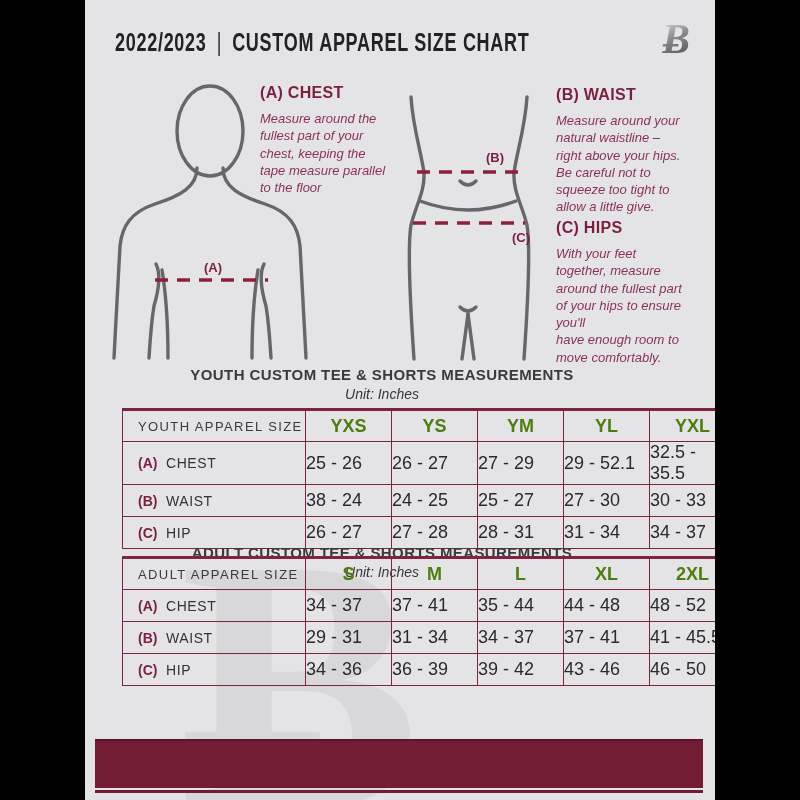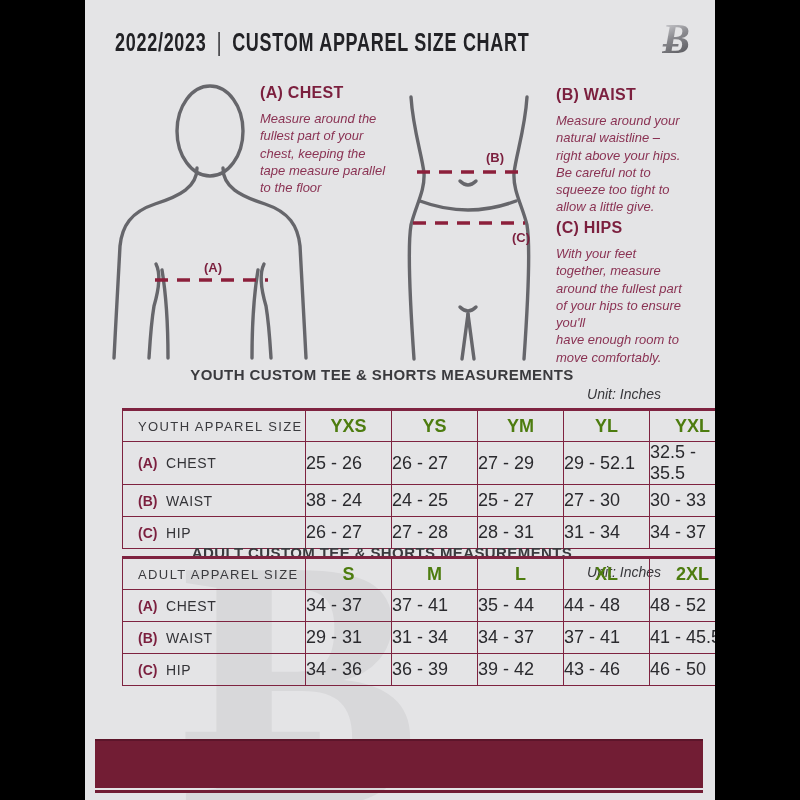--- a/index.html
+++ b/index.html
@@ -57,21 +57,21 @@
   .hips-block{left:471px;top:219px;width:162px;}
   .figure-svg{position:absolute;z-index:1;}
   .torso-svg{left:25px;top:84px;}
   .hips-svg{left:313px;top:95px;}
   
   .section-title{
     position:absolute;left:18px;width:558px;text-align:center;z-index:2;
     font-size:15px;font-weight:bold;color:var(--ink-soft);letter-spacing:.4px;
   }
   .section-unit{
-    position:absolute;left:18px;width:558px;text-align:right;z-index:2;
+    position:absolute;left:18px;width:558px;text-align:center;z-index:2;
     font-size:14px;font-style:italic;color:#38383c;
   }
   .yt-title{top:366px;} .yt-unit{top:386px;}
   .at-title{top:544px;} .at-unit{top:564px;}
   
   .table-wrap{position:absolute;left:37px;width:614px;z-index:2;}
   .yt-wrap{top:408px;} .at-wrap{top:556px;}
   table.size-table{width:100%;border-collapse:collapse;table-layout:fixed;
     border-top:3px solid var(--maroon-border);}
   table.size-table th, table.size-table td{

